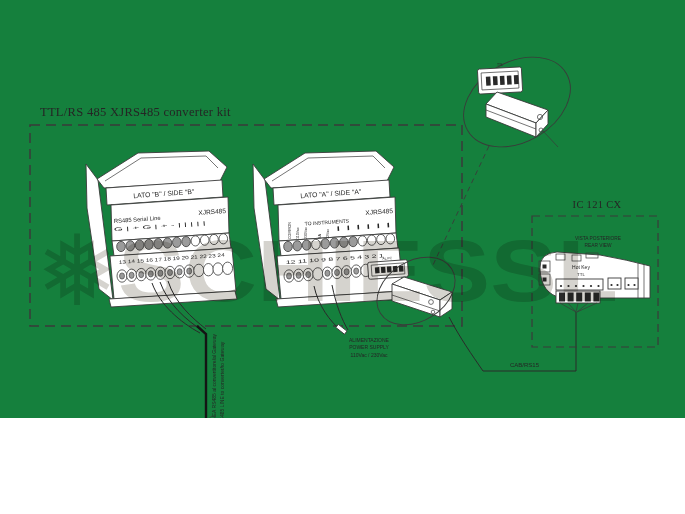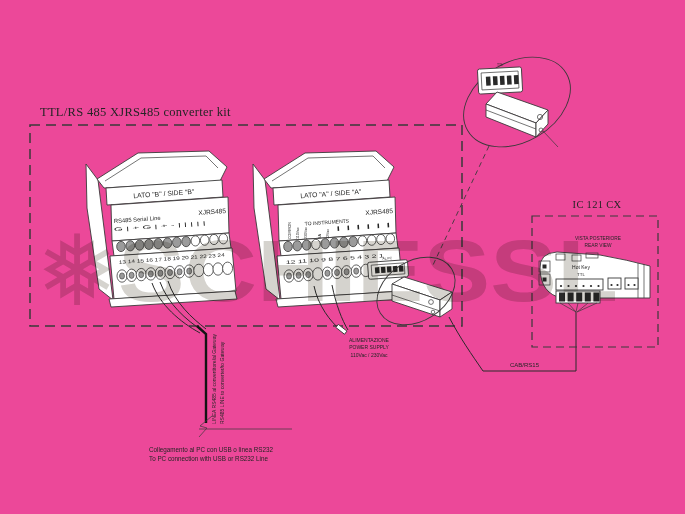--- a/index.html
+++ b/index.html
@@ -1,16 +1,16 @@
 <!DOCTYPE html>
 <html><head>
 <meta charset="utf-8">
 <style>
   html,body{margin:0;padding:0;background:#ffffff;}
-  #stage{position:relative;width:685px;height:514px;background:#ec4899;overflow:hidden;}
+  #stage{position:relative;width:685px;height:418px;background:#15803d;overflow:hidden;}
   svg{display:block;}
   .t{font-family:"Liberation Sans",sans-serif;fill:#252525;}
   .serif{font-family:"Liberation Serif",serif;}
   .ln{fill:none;stroke:#3a3a3a;stroke-width:0.9;}
   .wh{fill:#ffffff;stroke:#3a3a3a;stroke-width:0.9;}
   .thin{fill:none;stroke:#3a3a3a;stroke-width:0.7;}
   .dash{fill:none;stroke:#3a3a3a;stroke-width:1.5;stroke-dasharray:10 6;}
   .dash2{fill:none;stroke:#3a3a3a;stroke-width:1.2;stroke-dasharray:8 5;}
   .lead{fill:none;stroke:#3a3a3a;stroke-width:0.9;stroke-dasharray:5 4;}
   .cable{fill:none;stroke:#141414;stroke-width:2.4;}

